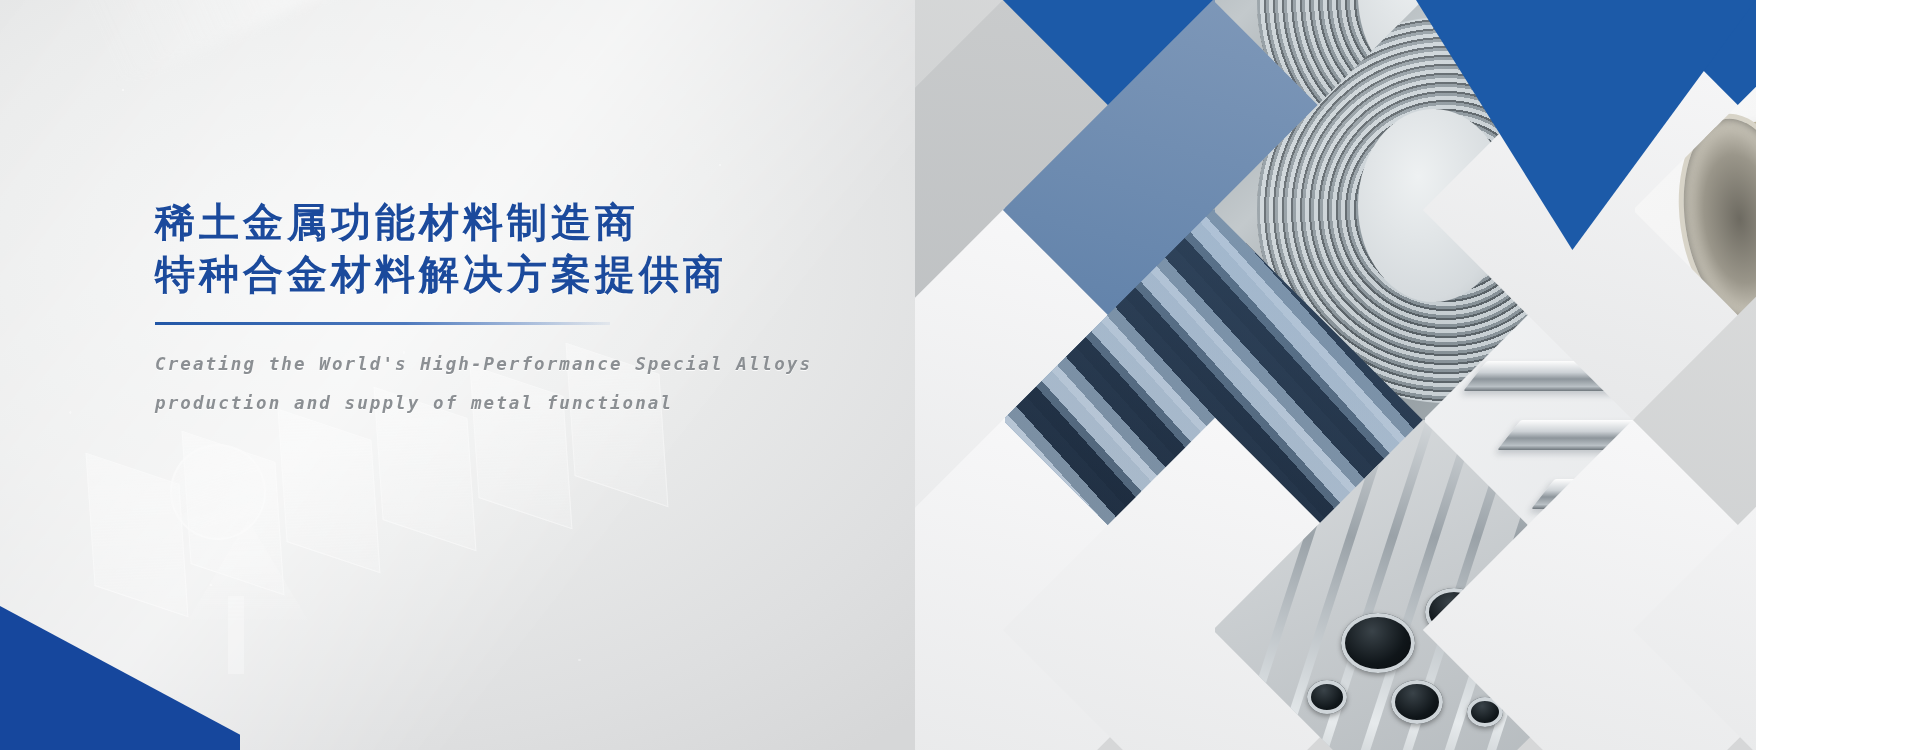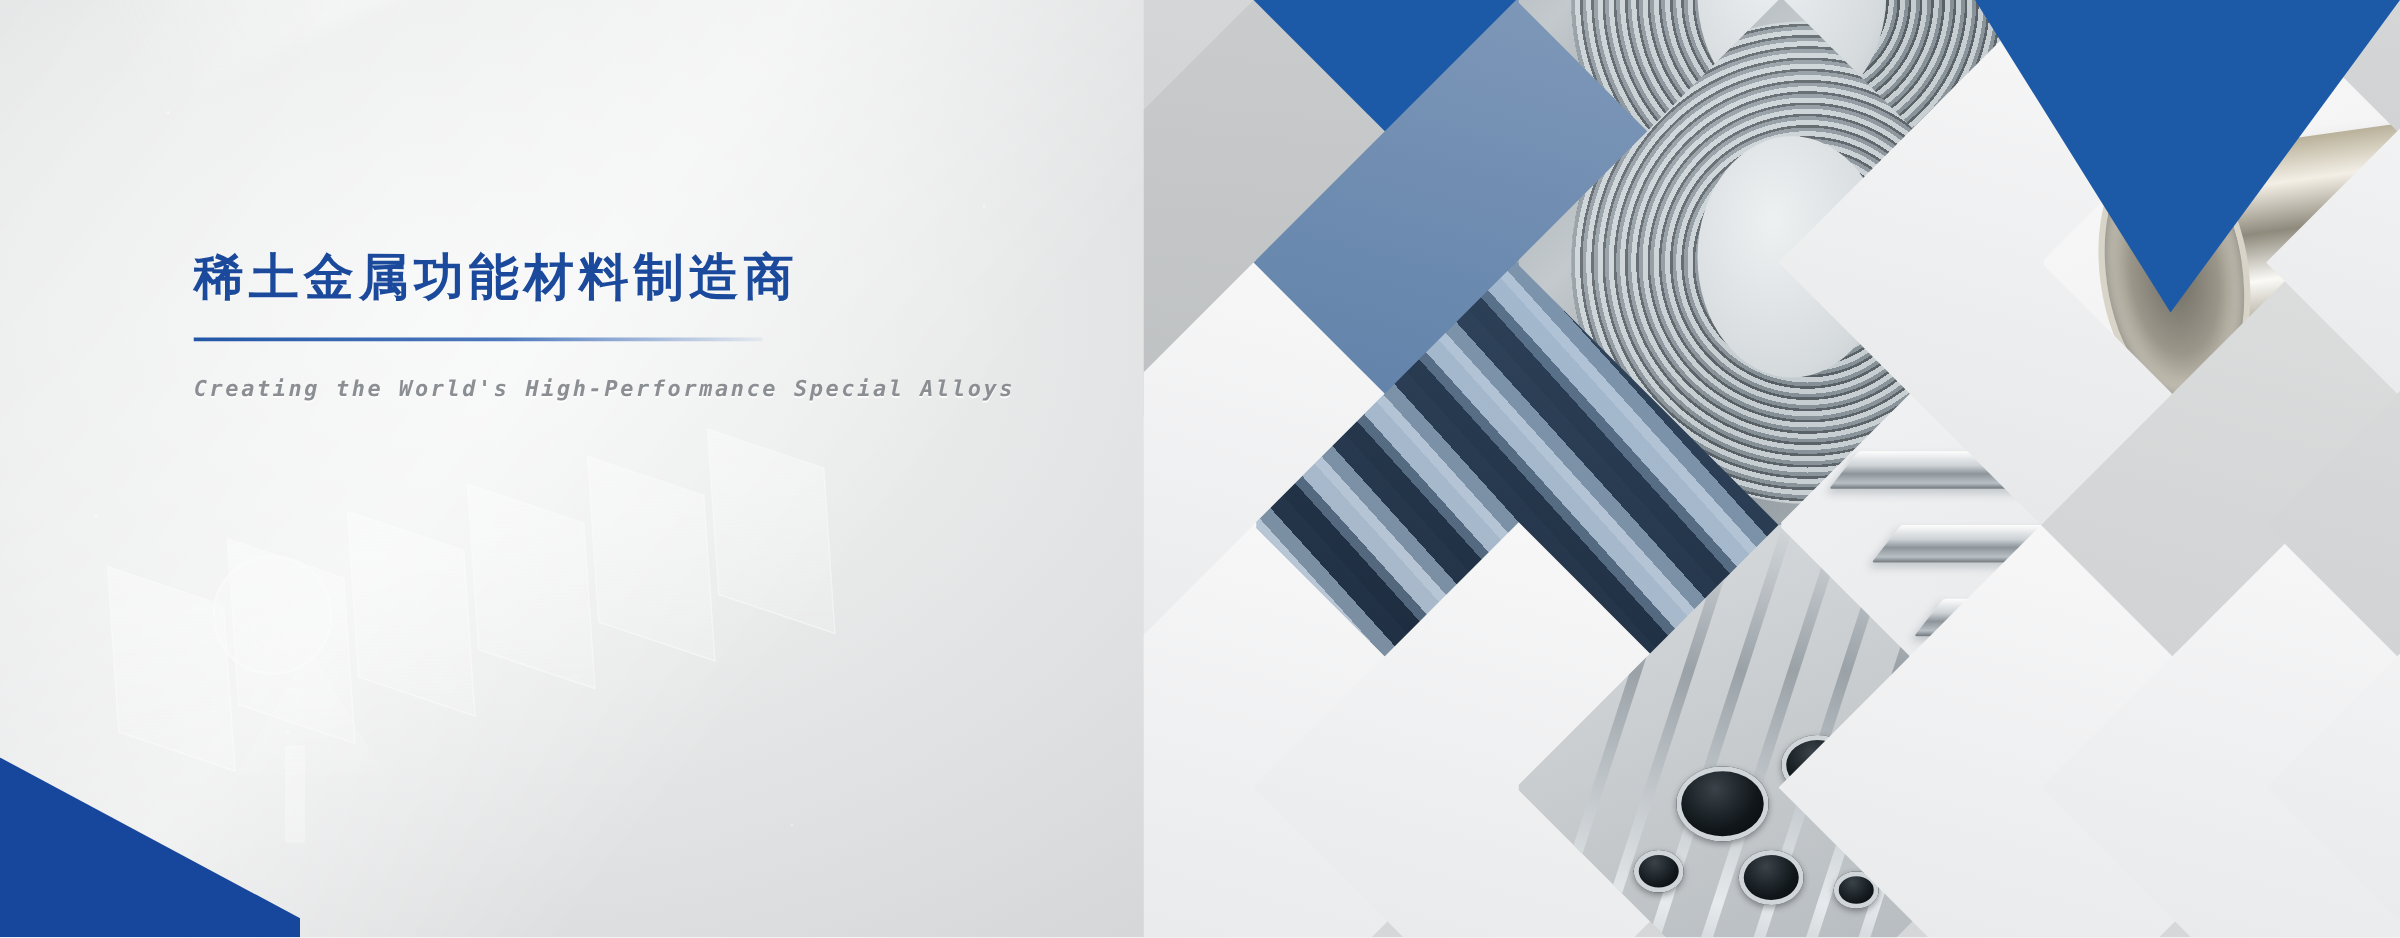--- a/index.html
+++ b/index.html
@@ -1,17 +1,17 @@
 <!DOCTYPE html>
 <html><head>
 <meta charset="utf-8">
 <style>
   html,body{margin:0;padding:0;background:#fff;}
   #banner{
-    position:relative;width:1920px;height:750px;overflow:hidden;
+    position:relative;width:1756px;height:750px;overflow:hidden;
     font-family:"Liberation Sans","DejaVu Sans",sans-serif;
     background:#e8e9ea;
   }
 
   
   .bg-base{
     position:absolute;inset:0;
     background:
       radial-gradient(ellipse 900px 620px at 18% 34%, #f2f3f3 0%, #e9eaea 45%, #dedfe0 78%, #d6d7d8 100%),
       linear-gradient(115deg,#f4f5f5 0%,#e9eaeb 40%,#dfe0e1 70%,#d8d9da 100%);
@@ -168,22 +168,24 @@
     <div class="panel" style="left:510px;top:-40px;width:92px;height:128px;transform:skewY(22deg) rotate(-4deg);"></div>
     <div class="dish" style="left:110px;top:44px;width:92px;height:92px;"></div>
     <div class="panel" style="left:128px;top:120px;width:120px;height:100px;clip-path:polygon(50% 0,100% 100%,0 100%);border:none;background:linear-gradient(180deg,rgba(255,255,255,.55),rgba(255,255,255,.12));"></div>
     <div class="panel" style="left:168px;top:196px;width:16px;height:78px;border:none;background:rgba(255,255,255,.55);"></div>
   </div>
 
   <div class="corner-bl"></div>
 
   <div class="textblock">
     <div class="h-line">稀土金属功能材料制造商</div>
+    <div class="h-line">特种合金材料解决方案提供商</div>
     <div class="divider"></div>
     <div class="sub">Creating the World's High-Performance Special Alloys</div>
+    <div class="sub">production and supply of metal functional</div>
   </div>
 
   <div class="collage">
 
     <div class="tile flat-grayl" style="left:-60px;top:-150px;"></div>
     <div class="tile flat-grayd" style="left:-60px;top:60px;"></div>
     <div class="tile flat-white" style="left:-60px;top:270px;"></div>
     <div class="tile flat-white" style="left:-60px;top:480px;"></div>
 
     <div class="tile flat-blue" style="left:150px;top:-150px;"></div>

